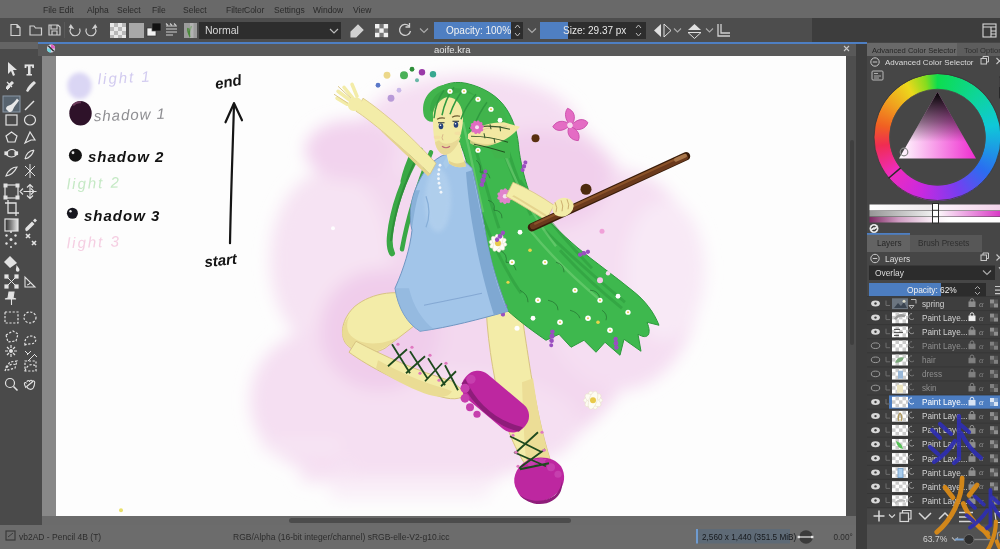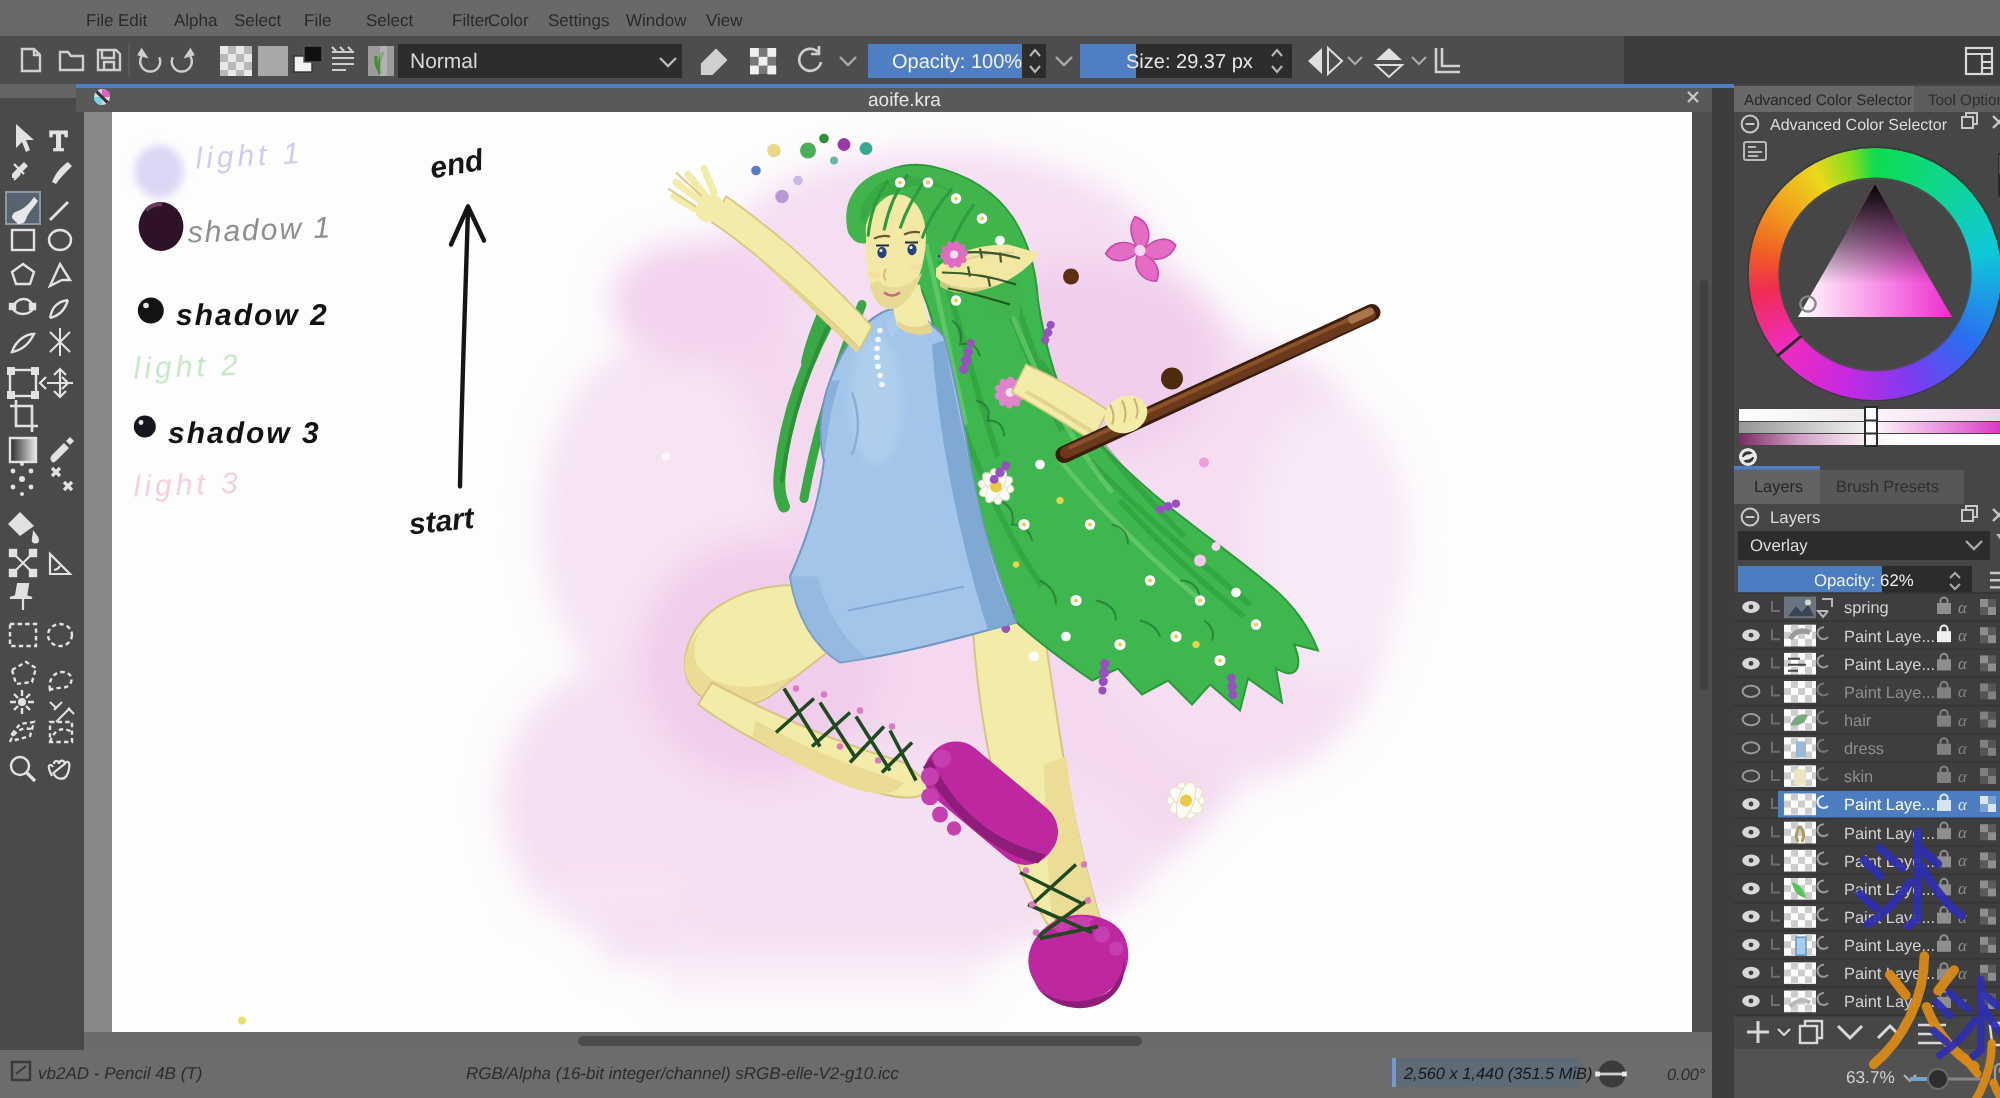--- a/index.html
+++ b/index.html
@@ -16,21 +16,21 @@
 
 #tabbar { left:38px; top:43px; width:818px; height:13px; background:#595959;text-align:right; }
 #blueline { left:38px; top:42px; width:908px; height:1.5px; background:#4e7fc3; }
 #deadzoneL { left:42px; top:56px; width:14px; height:460px; background:#888888; }
 #canvas { left:56px; top:56px; width:790px; height:459.5px; background:#fdfdfd; overflow:hidden; }
 #vscroll { left:846px; top:56px; width:10px; height:459.5px; background:#4e4e4e; }
 #vthumb { left:849.5px; top:140px; width:4.5px; height:205px; background:#3f3f3f; border-radius:3px; }
 #hscrollrow { left:42px; top:515.5px; width:814px; height:9.5px; background:#6b6b6b; }
 #hthumb { left:289px; top:518px; width:282px; height:5px; background:#4c4c4c; border-radius:3px; }
 
-#statusbar { left:0; top:525px; width:856px; height:24px; background:#6c6c6c; color:#2e2e2e; font-size:8.5px;font-style:italic; }
+#statusbar { left:0; top:525px; width:856px; height:24px; background:#6c6c6c; color:#2e2e2e; font-size:8.5px; }
 
 #rpanel { left:856px; top:42px; width:144px; height:507px; background:#464646;margin-left:11px; }
 </style>
 </head>
 <body>
 <div class="abs" id="menubar">
   <span style="left:7px">File</span>
     <span style="left:23px">Edit</span>
     <span style="left:51px">Alpha</span>
   <span style="left:81px">Select</span>

